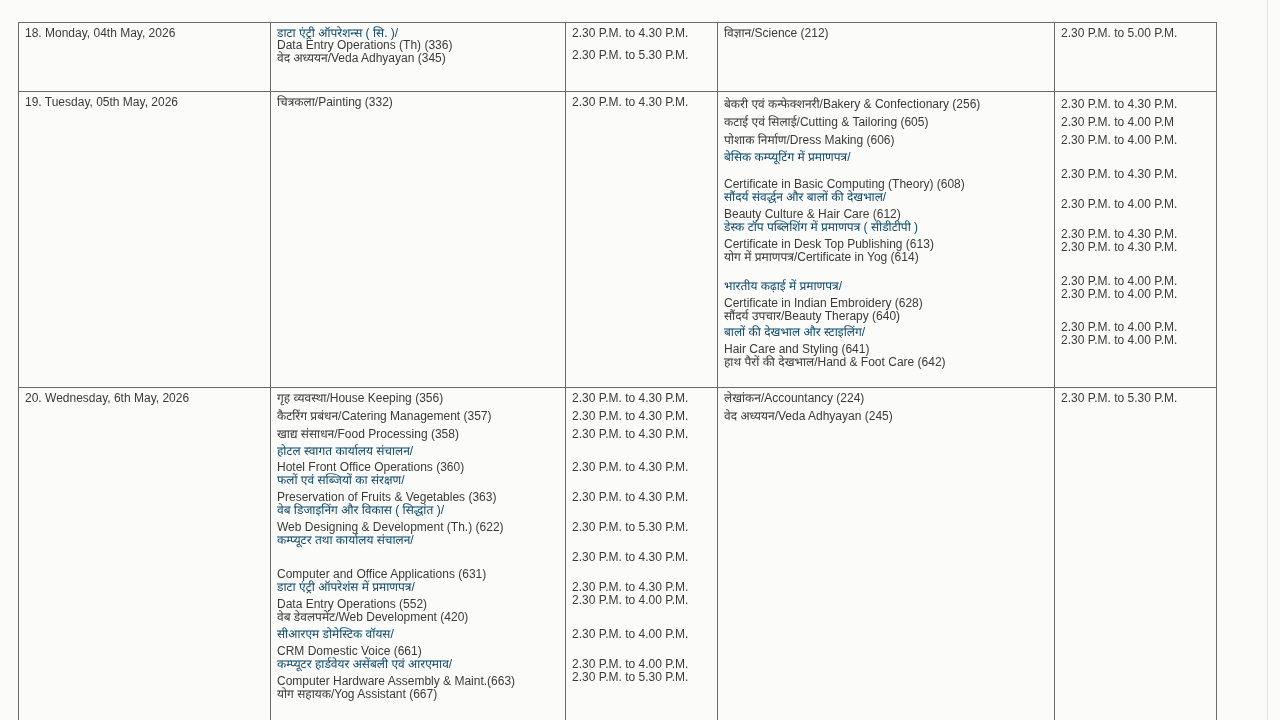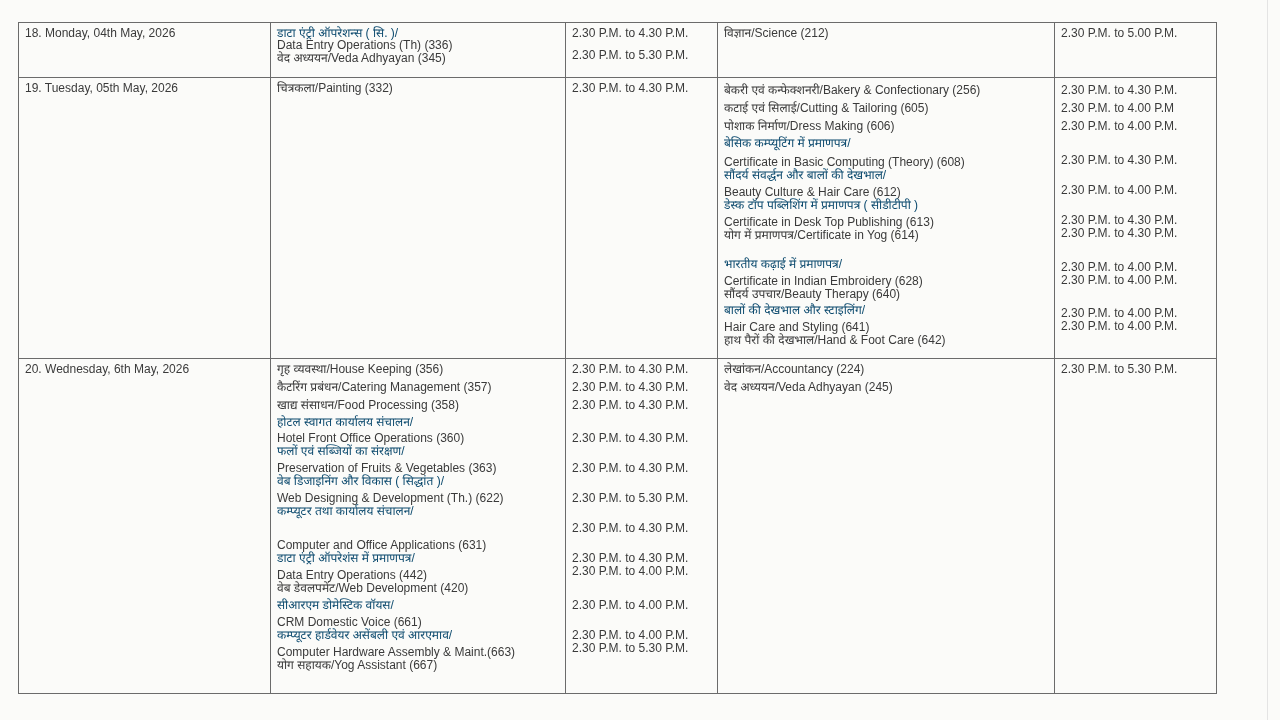--- a/index.html
+++ b/index.html
@@ -16,21 +16,21 @@
   }
   table.schedule {
     position: absolute; left: 18px; top: 22px;
     width: 1198px;
     border-collapse: collapse;
     table-layout: fixed;
   }
   table.schedule td {
     border: 1.5px solid #6b6b6b;
     vertical-align: top;
-    padding: 4px 6px 4px 6px;
+    padding: 4px 6px 18px 6px;
     font-size: 12px;
     line-height: 13px;
   }
   col.c-date { width: 252px; }
   col.c-subj1 { width: 295px; }
   col.c-time1 { width: 152px; }
   col.c-subj2 { width: 337px; }
   col.c-time2 { width: 162px; }
   td.date-cell { padding-left: 20px; padding-top: 5px; }
   .hi { display: block; font-size: 12px; line-height: 12px; color: #0c4a6e; }
@@ -84,21 +84,21 @@
         <span class="en">चित्रकला/Painting (332)</span>
       </td>
       <td>
         <span class="tm">2.30 P.M. to 4.30 P.M.</span>
       </td>
       <td>
         <span class="en" style="margin-top:2px">बेकरी एवं कन्फेक्शनरी/Bakery &amp; Confectionary (256)</span>
         <span class="en" style="margin-top:5px">कटाई एवं सिलाई/Cutting &amp; Tailoring (605)</span>
         <span class="en" style="margin-top:5px">पोशाक निर्माण/Dress Making (606)</span>
         <span class="hi" style="margin-top:4px">बेसिक कम्प्यूटिंग में प्रमाणपत्र/</span>
-        <span class="en" style="margin-top:7px">Certificate in Basic Computing (Theory) (608)</span>
+        <span class="en" style="margin-top:15px">Certificate in Basic Computing (Theory) (608)</span>
         <span class="hi">सौंदर्य संवर्द्धन और बालों की देखभाल/</span>
         <span class="en" style="margin-top:5px">Beauty Culture &amp; Hair Care (612)</span>
         <span class="hi">डेस्क टॉप पब्लिशिंग में प्रमाणपत्र ( सीडीटीपी )</span>
         <span class="en" style="margin-top:5px">Certificate in Desk Top Publishing (613)</span>
         <span class="en">योग में प्रमाणपत्र/Certificate in Yog (614)</span>
         <span class="hi" style="margin-top:16px">भारतीय कढ़ाई में प्रमाणपत्र/</span>
         <span class="en" style="margin-top:5px">Certificate in Indian Embroidery (628)</span>
         <span class="en">सौंदर्य उपचार/Beauty Therapy (640)</span>
         <span class="hi" style="margin-top:3px">बालों की देखभाल और स्टाइलिंग/</span>
         <span class="en" style="margin-top:5px">Hair Care and Styling (641)</span>
@@ -129,21 +129,21 @@
         <span class="en" style="margin-top:5px">खाद्य संसाधन/Food Processing (358)</span>
         <span class="hi" style="margin-top:4px">होटल स्वागत कार्यालय संचालन/</span>
         <span class="en" style="margin-top:4px">Hotel Front Office Operations (360)</span>
         <span class="hi">फलों एवं सब्जियों का संरक्षण/</span>
         <span class="en" style="margin-top:5px">Preservation of Fruits &amp; Vegetables (363)</span>
         <span class="hi">वेब डिजाइनिंग और विकास ( सिद्धांत )/</span>
         <span class="en" style="margin-top:5px">Web Designing &amp; Development  (Th.) (622)</span>
         <span class="hi">कम्प्यूटर तथा कार्यालय संचालन/</span>
         <span class="en" style="margin-top:22px">Computer and Office Applications (631)</span>
         <span class="hi">डाटा एंट्री ऑपरेशंस में प्रमाणपत्र/</span>
-        <span class="en" style="margin-top:5px">Data Entry Operations (442)</span>
+        <span class="en" style="margin-top:5px">Data Entry Operations (552)</span>
         <span class="en">वेब डेवलपमेंट/Web Development  (420)</span>
         <span class="hi" style="margin-top:4px">सीआरएम डोमेस्टिक वॉयस/</span>
         <span class="en" style="margin-top:5px">CRM Domestic Voice (661)</span>
         <span class="hi">कम्प्यूटर हार्डवेयर असेंबली एवं आरएमाव/</span>
         <span class="en" style="margin-top:5px">Computer Hardware Assembly &amp; Maint.(663)</span>
         <span class="en">योग सहायक/Yog Assistant (667)</span>
       </td>
       <td>
         <span class="tm">2.30 P.M. to 4.30 P.M.</span>
         <span class="tm" style="margin-top:5px">2.30 P.M. to 4.30 P.M.</span>

